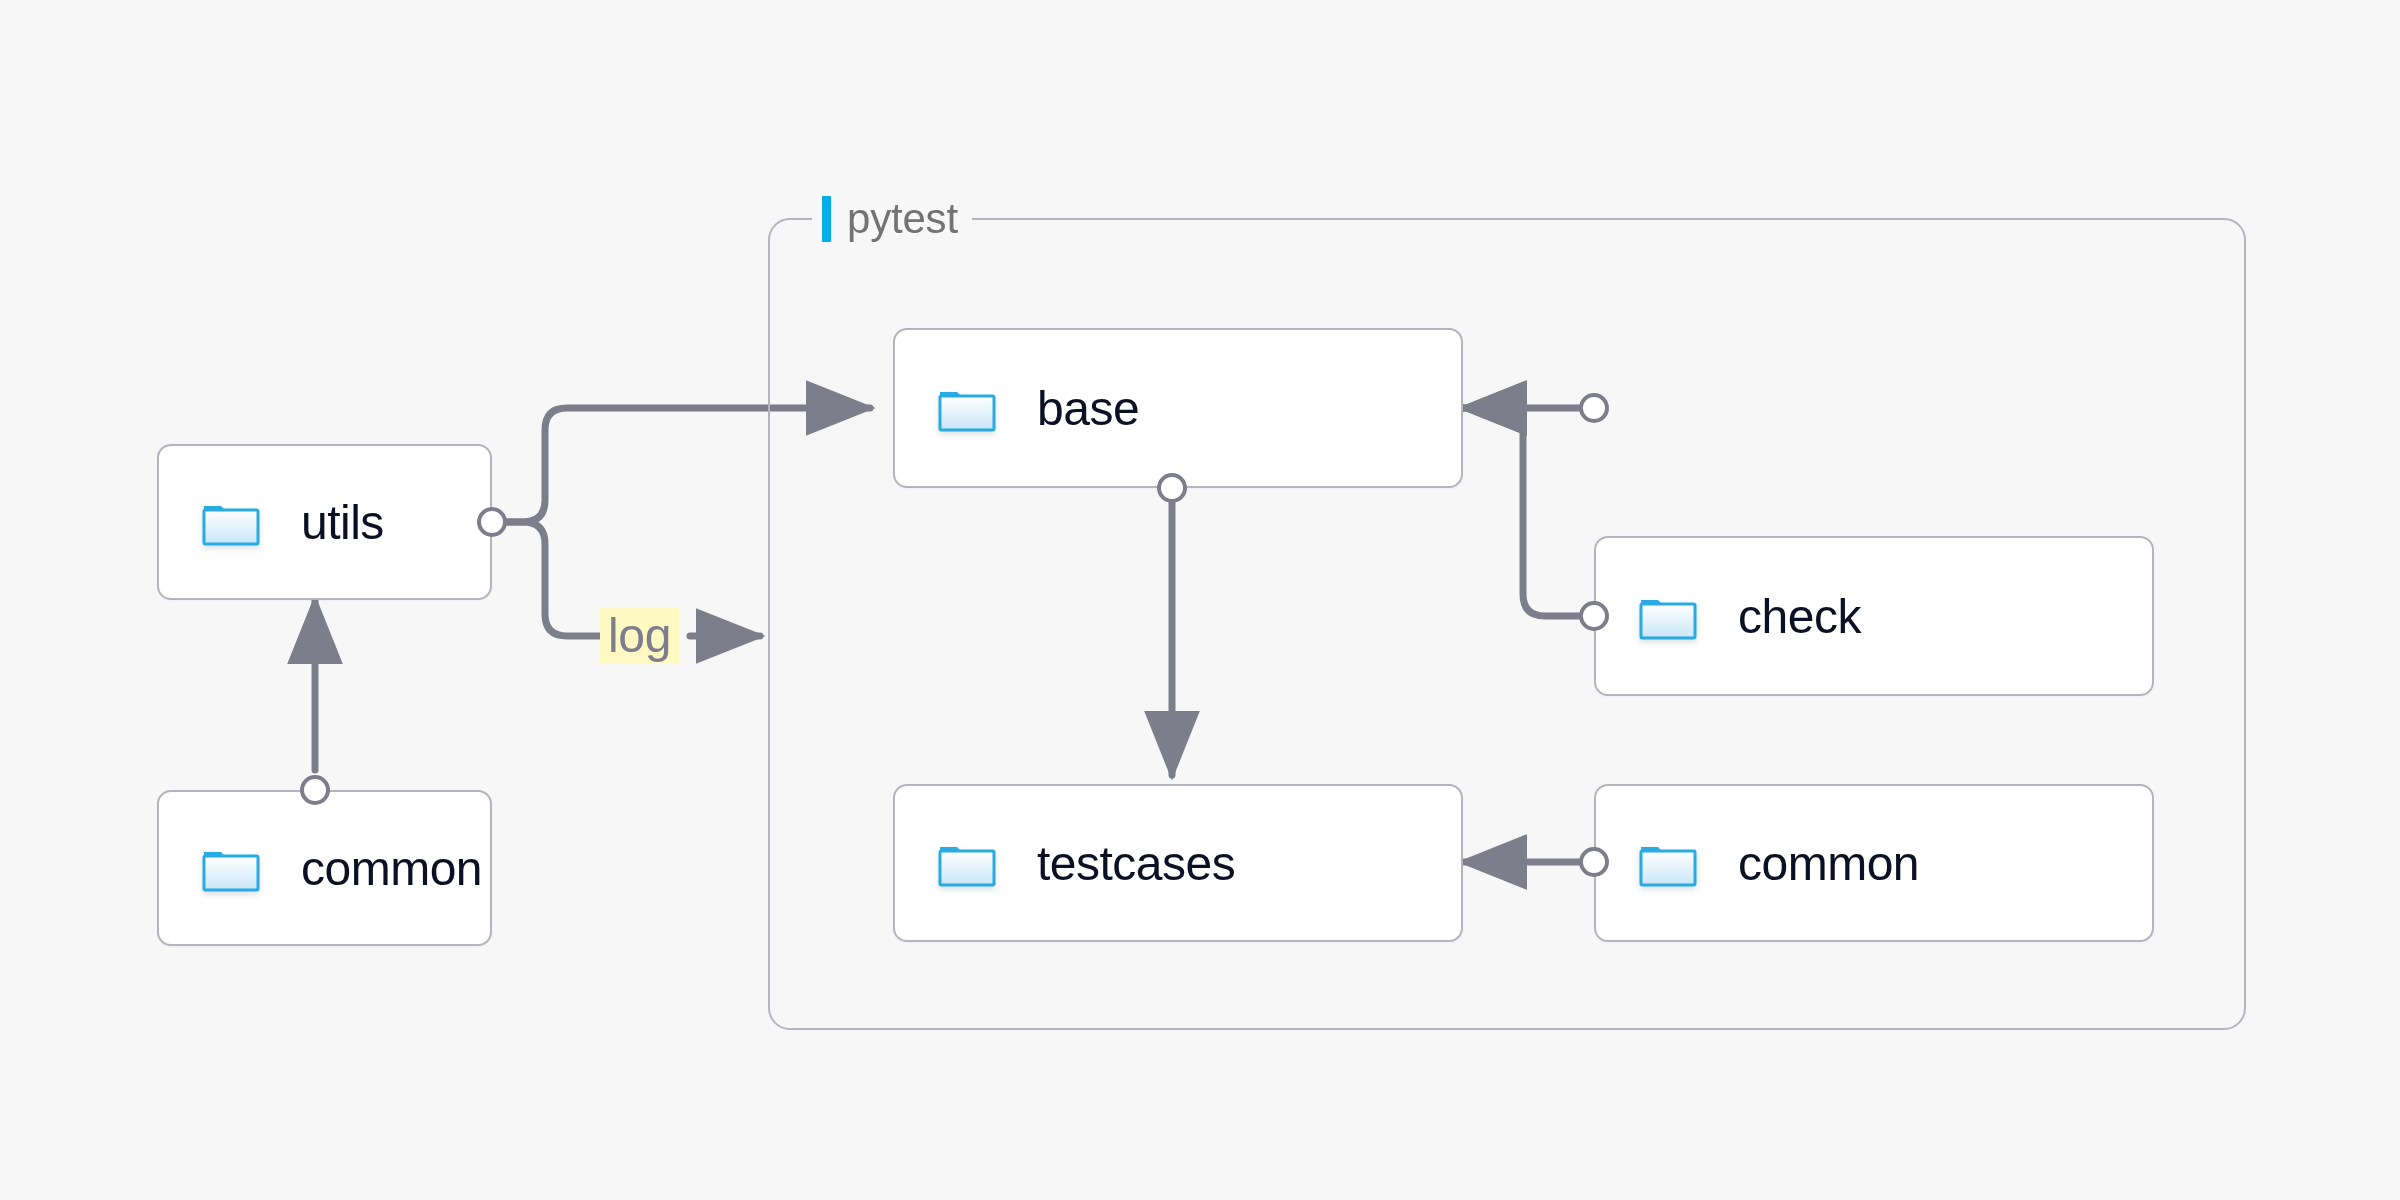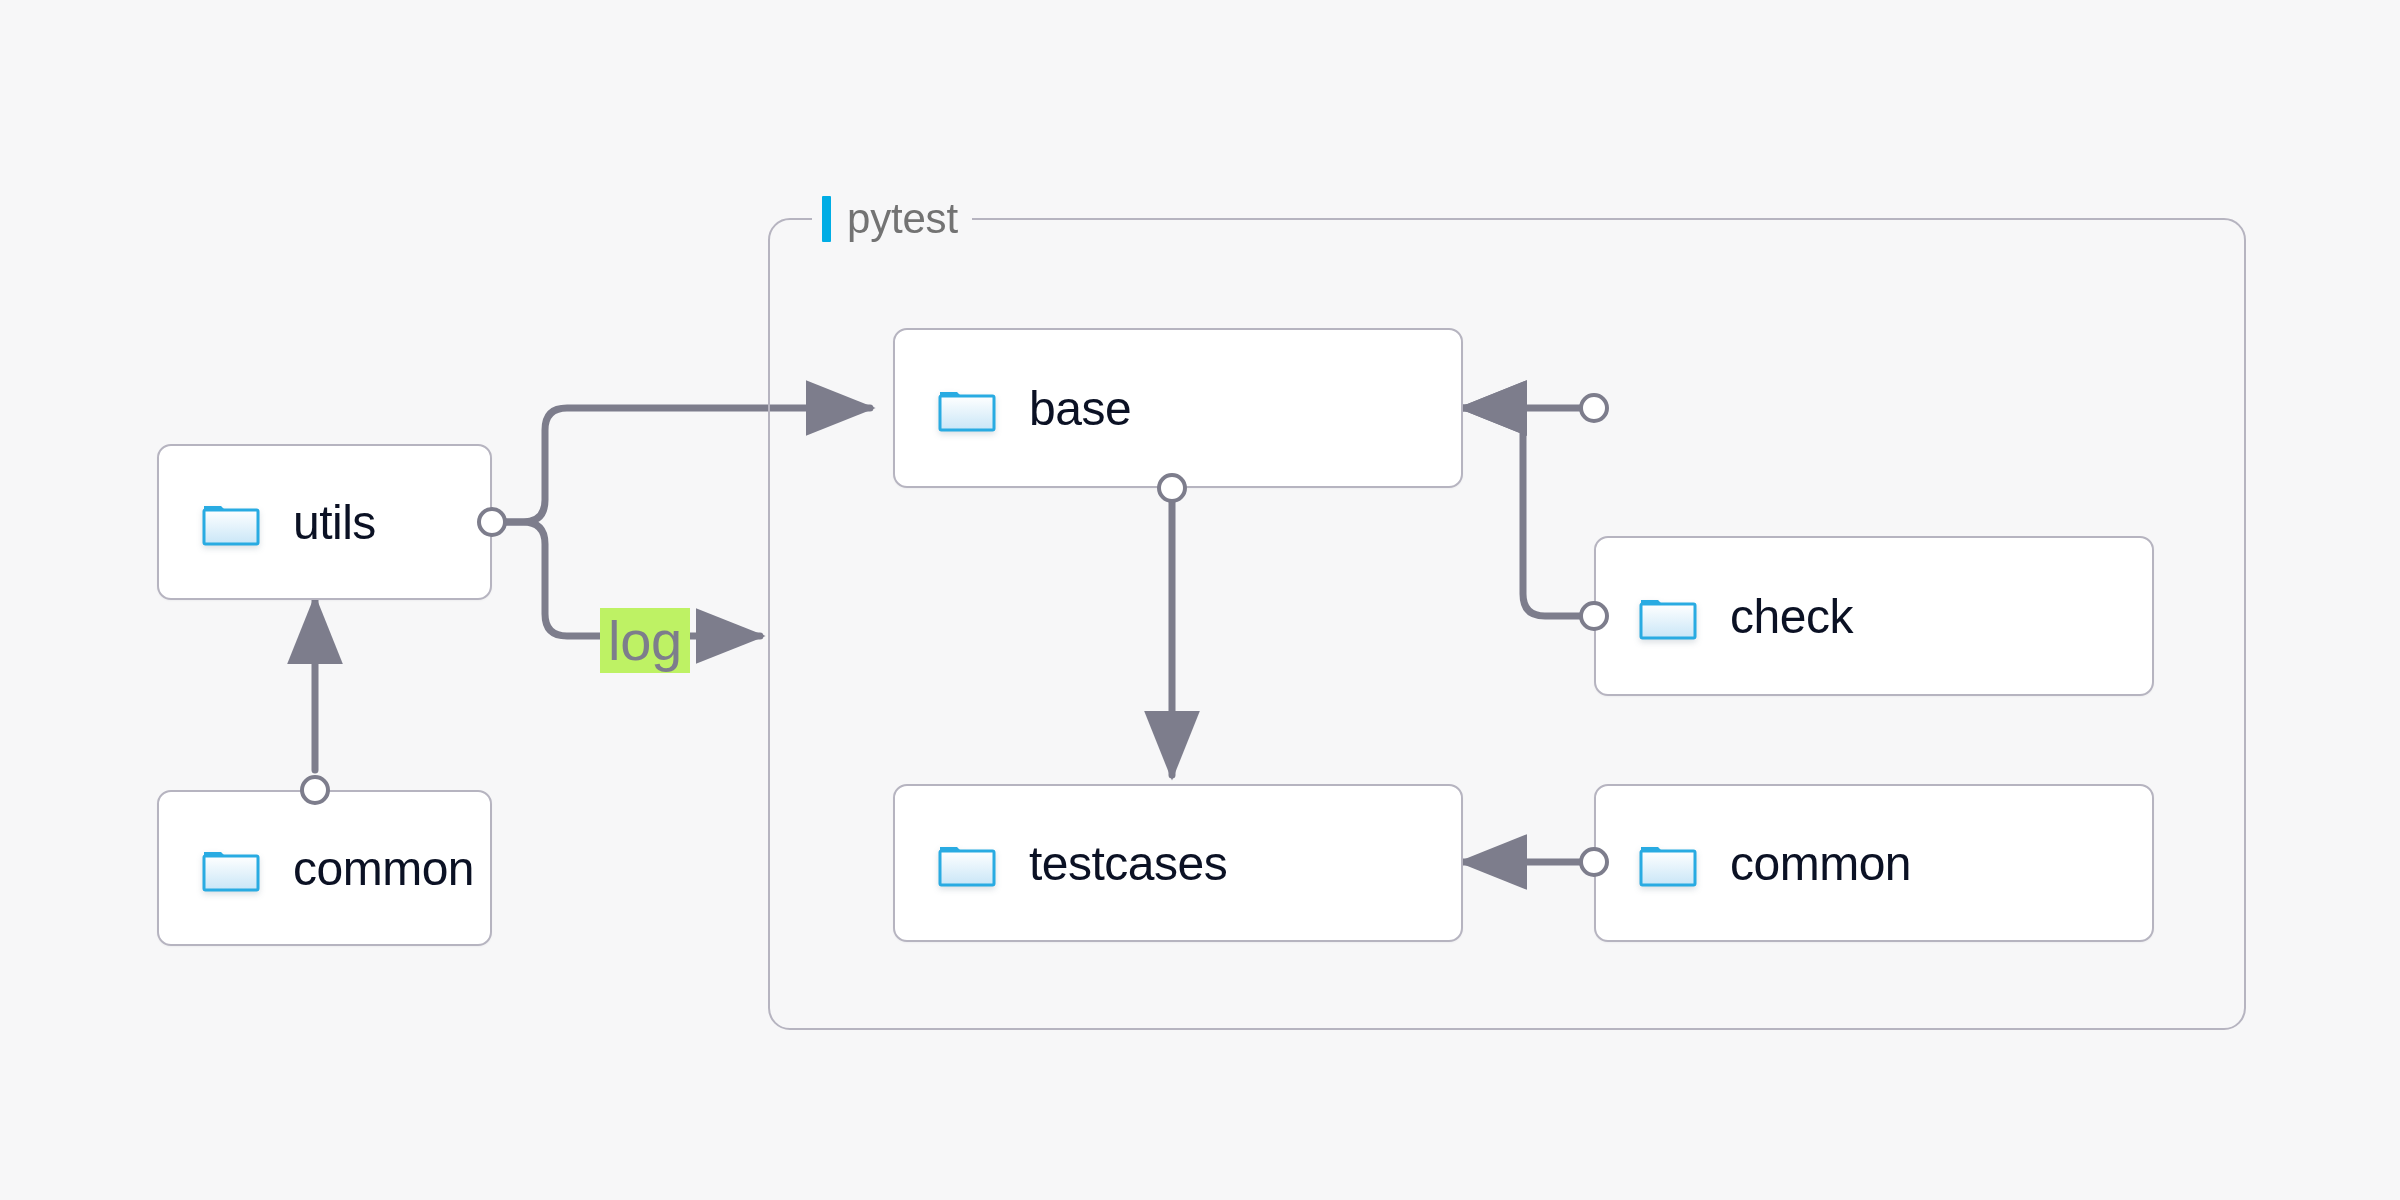--- a/index.html
+++ b/index.html
@@ -58,21 +58,21 @@
   
   .node {
     position: absolute;
     box-sizing: border-box;
     background: #ffffff;
     border: 2px solid #b6b4c0;
     border-radius: 14px;
     display: flex;
     align-items: center;
     padding-left: 42px;
-    gap: 32px;
+    gap: 40px;
     box-shadow: 0 1px 2px rgba(20,20,40,0.04);
   }
   .node .node-label {
     font-size: 48px;
     color: #0b1124;
     letter-spacing: -0.5px;
     white-space: nowrap;
   }
   
   .folder {
@@ -90,25 +90,25 @@
     height: 30px;
     border-radius: 50%;
     background: #ffffff;
     border: 4px solid #7d7d8c;
     box-sizing: border-box;
     z-index: 6;
   }
   
   .edge-label {
     position: absolute;
-    font-size: 56px;
+    font-size: 48px;
     color: #7d7d8c;
     letter-spacing: -0.3px;
     white-space: nowrap;
-    background: #bef264;
+    background: #fef9c3;
     padding: 0 8px;
     z-index: 5;
   }
 </style>
 </head>
 <body>
 
 <div id="stage">
 
   <svg id="edges" viewBox="0 0 2400 1200" xmlns="http://www.w3.org/2000/svg">

